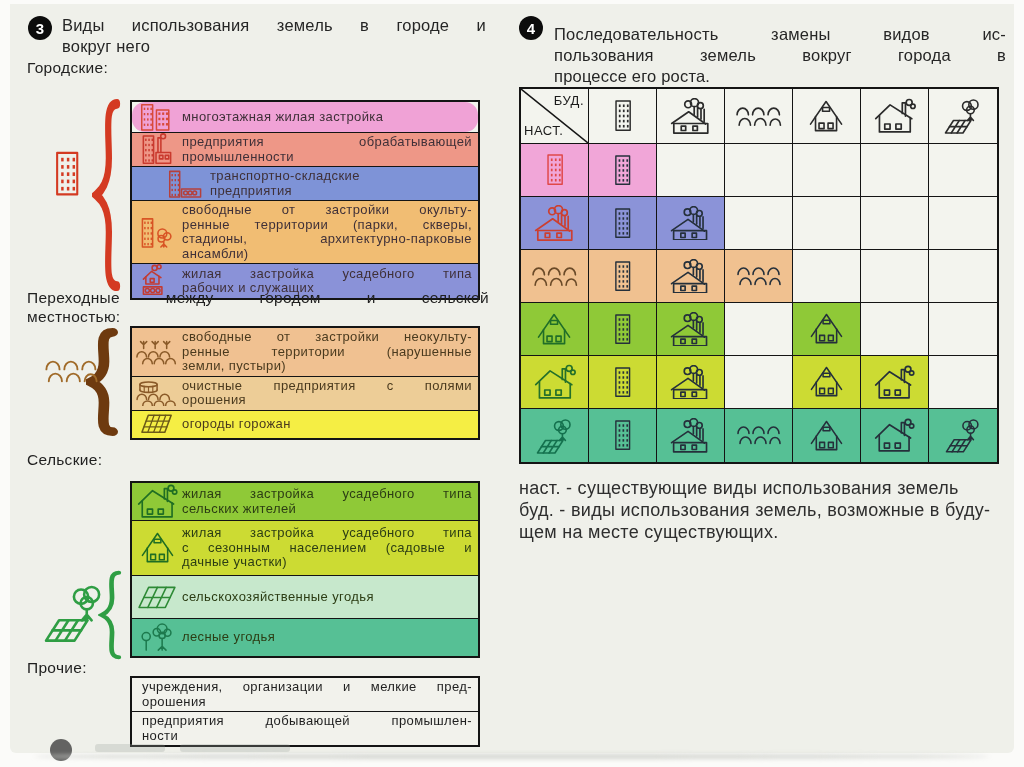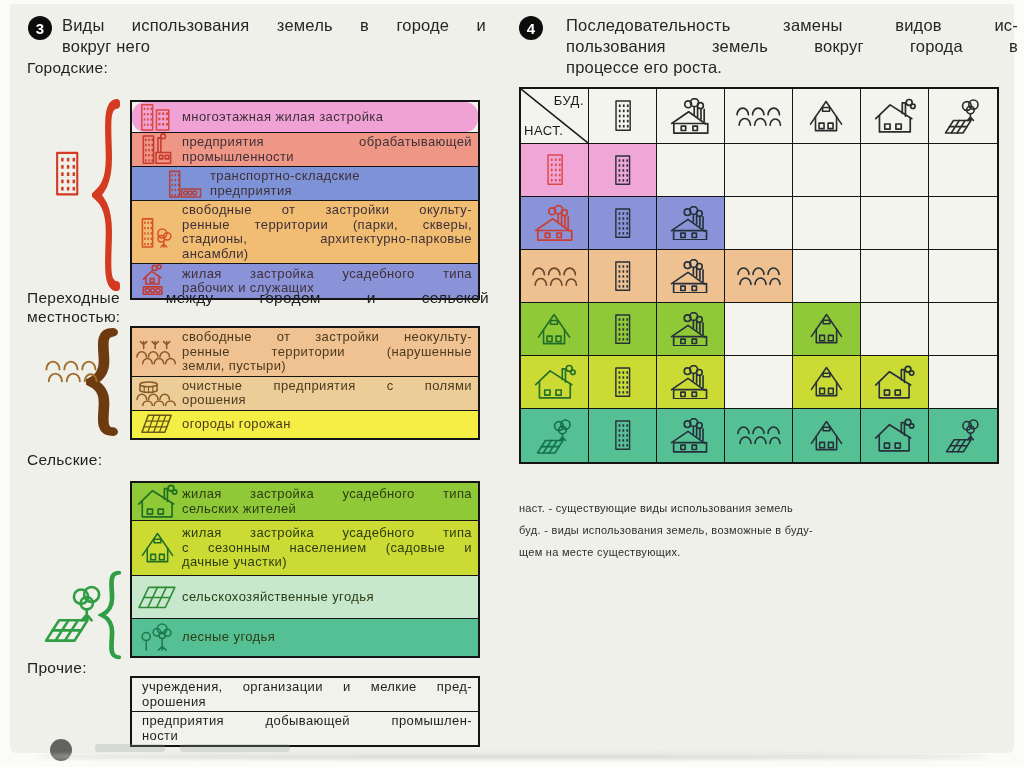--- a/index.html
+++ b/index.html
@@ -29,21 +29,21 @@
   
   .mx{display:grid;grid-template-columns:68px repeat(6,68px);
       grid-template-rows:55px repeat(6,53px);
       border:2.4px solid #141414;background:#f3f4ee;box-sizing:content-box;}
   .mx-c{border-right:1.6px solid #141414;border-bottom:1.6px solid #141414;
         display:flex;align-items:center;justify-content:center;position:relative;box-sizing:border-box;}
   .mx-c.lastcol{border-right:none;} .mx-c.lastrow{border-bottom:none;}
   .corner svg.diag{position:absolute;left:0;top:0;width:100%;height:100%;}
   .c-top{position:absolute;top:4px;right:4px;font-size:13px;color:#1a1a1a;letter-spacing:.5px;}
   .c-bot{position:absolute;bottom:5px;left:3px;font-size:13px;color:#1a1a1a;letter-spacing:.5px;}
-  .caption{font-size:11px;line-height:22px;color:#2e2e2e;letter-spacing:.3px;margin-top:20px;}
+  .caption{font-size:18px;line-height:22px;color:#2e2e2e;letter-spacing:.3px;}
   .brace svg{display:block;}
   .fade-dot{width:22px;height:22px;border-radius:50%;background:#4a4a4a;opacity:.85;}
   .fade-bar{height:8px;background:#9aa09a;opacity:.28;border-radius:3px;}
   .icspan{display:inline-flex;}
 </style>
 </head>
 <body>
 
 <div class="stage">
   <div class="paper"></div>
@@ -395,21 +395,21 @@
       </div>
     </div>
 
   <div class="abs fade-dot" style="left:50px;top:739px;"></div>
   <div class="abs fade-bar" style="left:95px;top:744px;width:70px;"></div>
   <div class="abs fade-bar" style="left:180px;top:744px;width:110px;"></div>
 
   <div class="abs badge" style="left:519px;top:16px;">
       <span>4</span>
     </div>
-  <div class="abs title" style="left:554px;top:15px;width:452px;margin-left:12px;">
+  <div class="abs title" style="left:554px;top:24px;width:452px;">
     <div class="jl">Последовательность замены видов ис-</div>
     <div class="jl">пользования земель вокруг города в</div>
     <div class="ll">процессе его роста.</div>
   </div>
 
   <div class="abs mx" style="left:519px;top:87px;">
       <div class="mx-c corner">
         <svg class="diag">
           <line x1="0" y1="0" x2="100%" y2="100%" stroke="#151515" stroke-width="1.5"></line>
         </svg>

